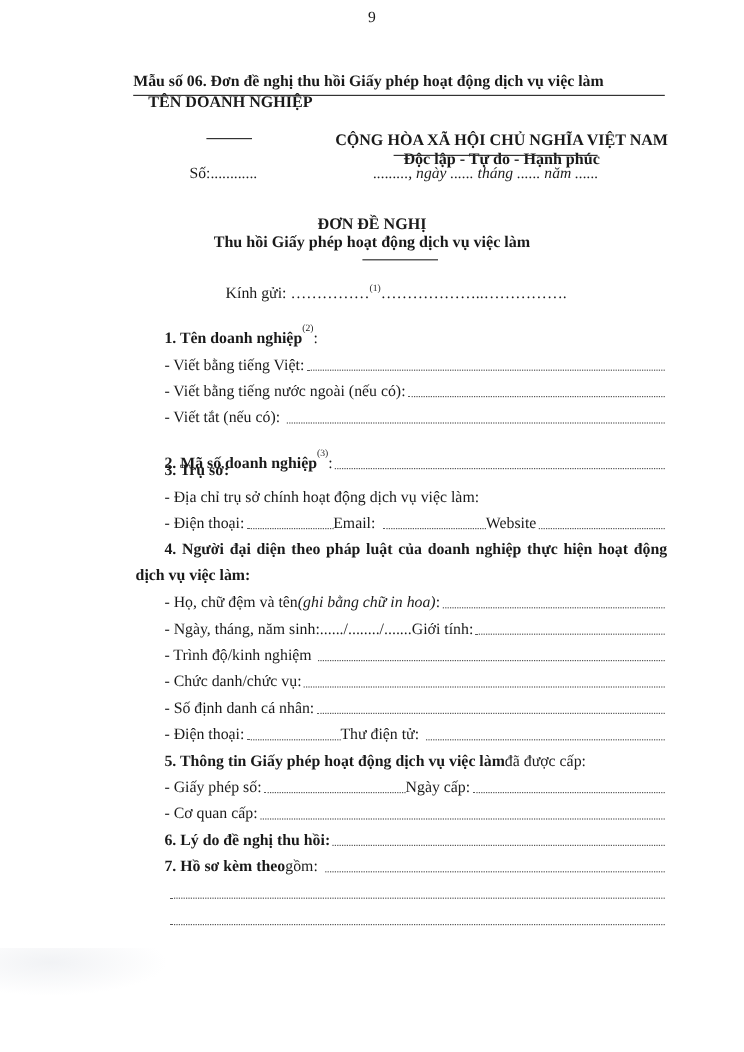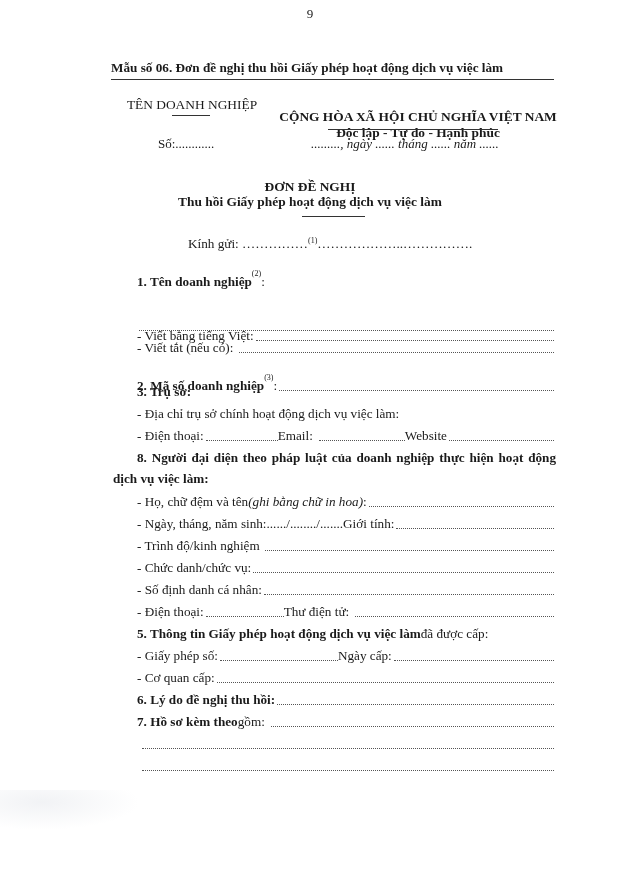--- a/index.html
+++ b/index.html
@@ -5,21 +5,21 @@
   html, body { margin: 0; padding: 0; }
   body {
     width: 620px; height: 877px; background: #ffffff; position: relative; overflow: hidden;
     font-family: "Liberation Serif", "DejaVu Serif", serif; color: #1a1a1a;
   }
   .page-num { position: absolute; top: 6px; left: 0; width: 620px; text-align: center; font-size: 13px; }
   .form-title {
     position: absolute; top: 60px; left: 111px; width: 443px;
     font-weight: bold; font-size: 13.2px; border-bottom: 1px solid #333; padding-bottom: 3px; white-space: nowrap;
   }
-  .hdr-left { position: absolute; top: 97px; left: 118px; width: 148px; text-align: center; font-weight: normal; font-size: 13.4px; white-space: nowrap; }
+  .hdr-left { position: absolute; top: 77px; left: 118px; width: 148px; text-align: center; font-weight: bold; font-size: 13.4px; white-space: nowrap; }
   .hdr-left-rule { position: absolute; top: 115px; left: 172px; width: 38px; border-top: 1px solid #333; }
   .hdr-right { position: absolute; top: 109px; left: 268px; width: 300px; text-align: center; font-weight: bold; font-size: 13.4px; white-space: nowrap; line-height: 16px; }
   .hdr-right-rule { position: absolute; top: 129px; left: 328px; width: 170px; border-top: 1px solid #333; }
   .so { position: absolute; top: 136px; left: 158px; font-size: 13px; white-space: nowrap; text-align: right; }
   .date { position: absolute; top: 136px; left: 311px; font-size: 13px; font-style: italic; white-space: nowrap; }
   .doc-title { position: absolute; top: 179px; left: 0; width: 620px; text-align: center; font-weight: bold; font-size: 13.4px; }
   .doc-subtitle { position: absolute; top: 194px; left: 0; width: 620px; text-align: center; font-weight: bold; font-size: 13.4px; }
   .title-rule { position: absolute; top: 216px; left: 302px; width: 63px; border-top: 1px solid #333; }
   .kinh-gui { position: absolute; top: 236px; left: 188px; font-size: 13.2px; white-space: nowrap; }
   sup { font-size: 8px; vertical-align: super; line-height: 0; }
@@ -52,25 +52,26 @@
 
 <div class="kinh-gui">
   <span>Kính gửi: ……………</span><sup>(1)</sup><span>………………..…………….</span>
 </div>
 
 <div class="line" style="top:274px;">
   <span class="b">1. Tên doanh nghiệp</span>
     <sup>(2)</sup>
     <span>:</span>
 </div>
-<div class="line" style="top:296px;margin-top:32px;">
+<div class="line" style="top:296px;">
   <span>- Viết bằng tiếng Việt:</span>
     <span class="dots"></span>
 </div>
 <div class="line" style="top:318px;">
+  <span>- Viết bằng tiếng nước ngoài (nếu có):</span>
     <span class="dots"></span>
 </div>
 <div class="line" style="top:340px;">
   <span>- Viết tắt (nếu có):</span>
     <span class="dots" style="margin-left:6px;"></span>
 </div>
 
 <div class="line" style="top:378px;">
   <span class="b">2. Mã số doanh nghiệp</span>
     <sup>(3)</sup>
@@ -87,21 +88,21 @@
 </div>
 <div class="line" style="top:428px;">
   <span>- Điện thoại:</span>
     <span class="dots" style="flex:0 0 72px;"></span>
     <span>Email:</span>
     <span class="dots" style="flex:0 0 86px; margin-left:6px;"></span>
     <span>Website</span>
     <span class="dots"></span>
 </div>
 
-<div class="wrap-bold" style="top:447px;">8. Người đại diện theo pháp luật của doanh nghiệp thực hiện hoạt động dịch vụ việc làm:</div>
+<div class="wrap-bold" style="top:447px;">4. Người đại diện theo pháp luật của doanh nghiệp thực hiện hoạt động dịch vụ việc làm:</div>
 <div class="line" style="top:494px;font-family:Liberation Serif, serif;">
   <span>- Họ, chữ đệm và tên </span>
     <span class="i">(ghi bằng chữ in hoa)</span>
     <span>:</span>
     <span class="dots"></span>
 </div>
 <div class="line" style="top:516px;">
   <span>- Ngày, tháng, năm sinh:....../......../.......</span>
     <span>Giới tính:</span>
     <span class="dots"></span>

